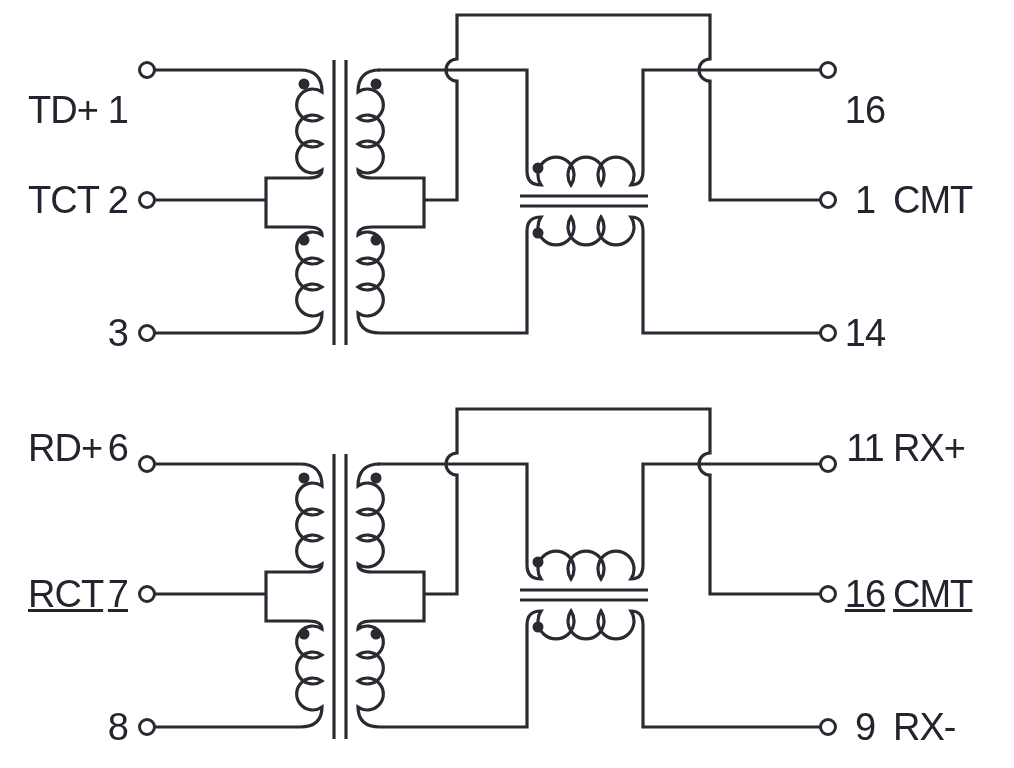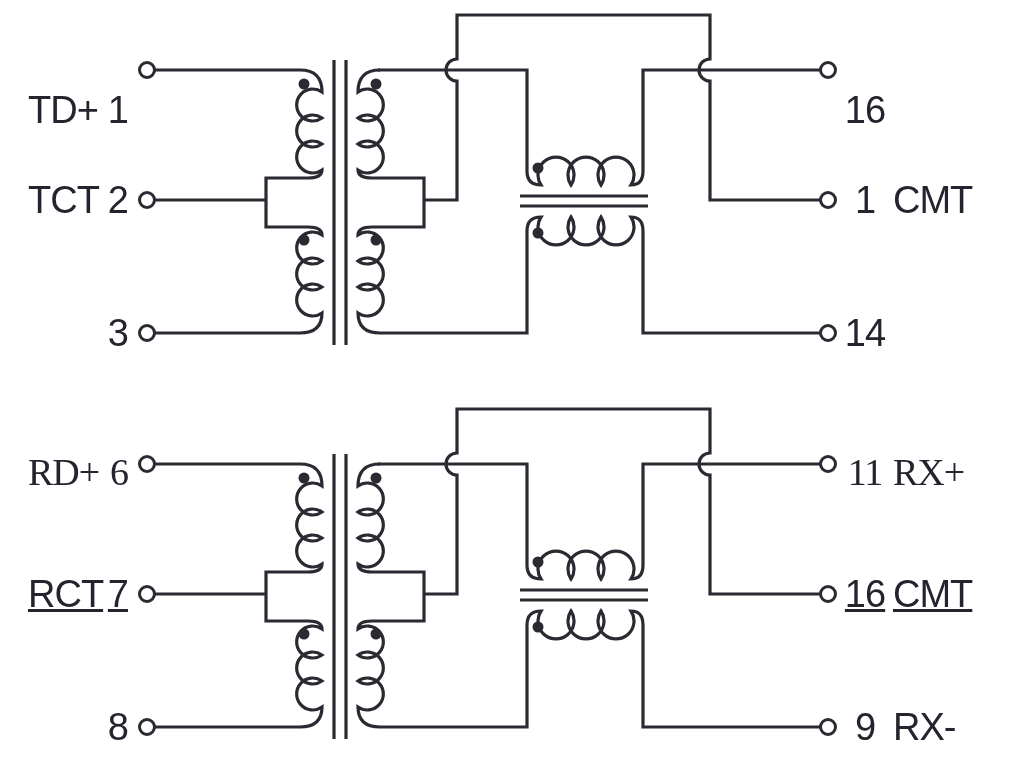--- a/index.html
+++ b/index.html
@@ -34,21 +34,21 @@
   }
   .pin-label-left  { left: 28px;  width: 100px; text-align: left; }
   .pin-num-left    { left: 94px;  width: 34px;  text-align: right; }
   .pin-num-right   { left: 842px; width: 46px;  text-align: center; }
   .pin-label-right { left: 893px; width: 110px; text-align: left; }
 
   
   .r0 { top: 50px; margin-top: 40px; }
   .r1 { top: 180px; }
   .r2 { top: 313px; }
-  .r3 { top: 452px; font-family: Liberation Serif, serif; }
+  .r3 { top: 428px; }
   .r4 { top: 574px; text-decoration: underline; }
   .r5 { top: 707px; }
 </style>
 </head>
 <body>
 
 <div class="stage">
 
   <svg class="schematic-svg" viewBox="0 0 1014 768" xmlns="http://www.w3.org/2000/svg" xmlns:xlink="http://www.w3.org/1999/xlink">
     <defs>

